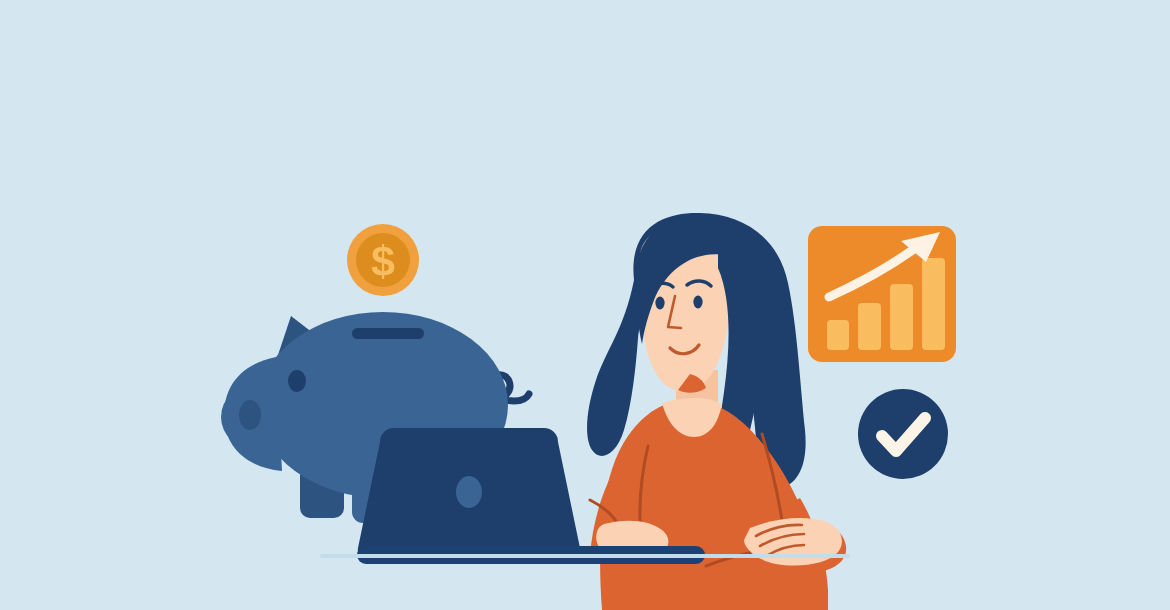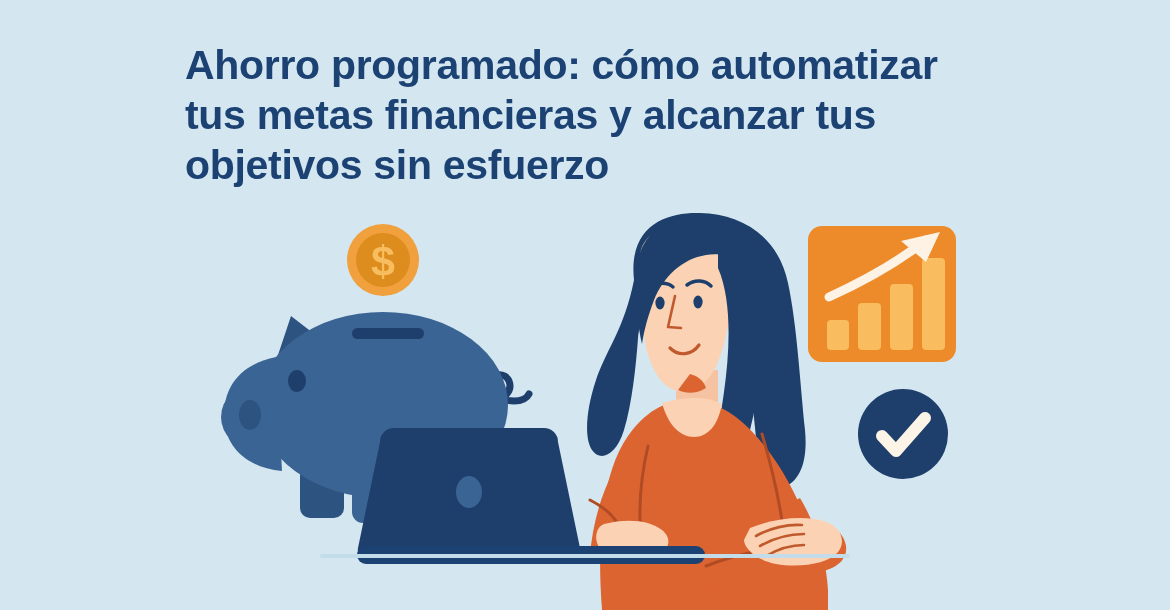--- a/index.html
+++ b/index.html
@@ -44,21 +44,20 @@
     top: 0;
     width: 1170px;
     height: 610px;
   }
 </style>
 </head>
 <body>
 
 <div id="banner">
 
-  <h1 id="headline"><span class="lead">Ahorro programado:</span><span class="rest"> cómo automatizar tus metas financieras y alcanzar tus objetivos sin esfuerzo</span></h1>
 
   <svg id="illustration" viewBox="0 0 1170 610" aria-hidden="true">
 
     <g>
 
       <path d="M291 316 L278 355 L322 340 Z" fill="#2d5380"></path>
 
       <path d="M300 470 h44 v38 a10 10 0 0 1 -10 10 h-24 a10 10 0 0 1 -10 -10 Z" fill="#2d5380"></path>
       <path d="M352 470 h46 v42 a11 11 0 0 1 -11 11 h-24 a11 11 0 0 1 -11 -11 Z" fill="#3a6493"></path>
 

